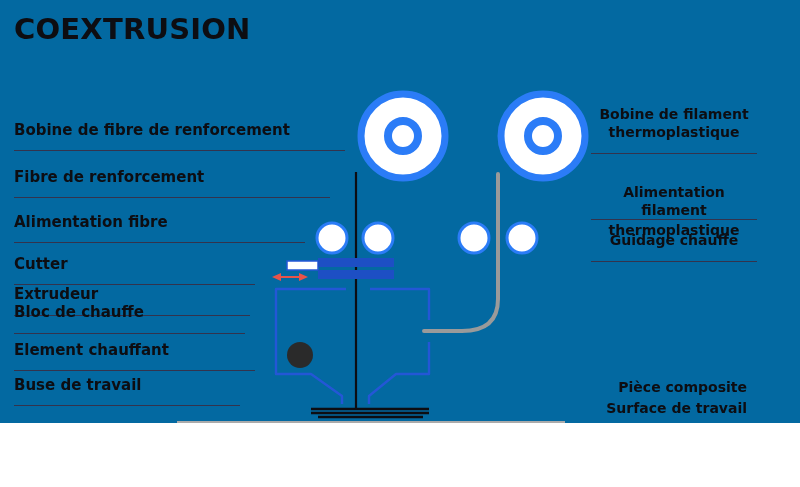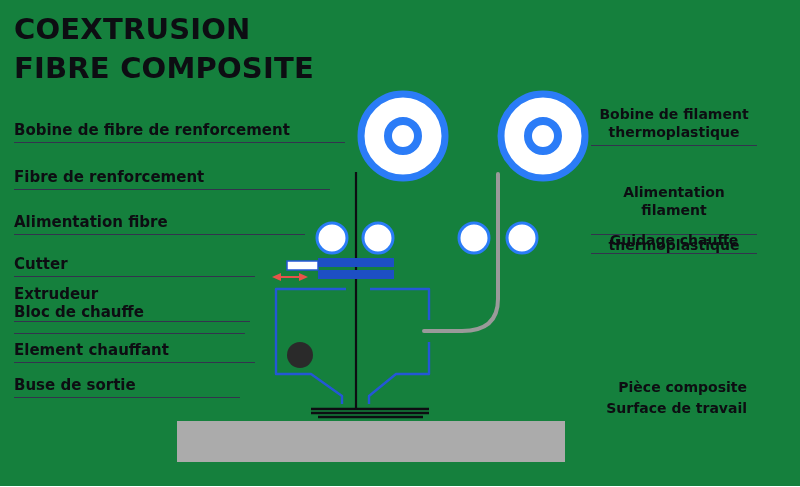--- a/index.html
+++ b/index.html
@@ -1,36 +1,36 @@
 <!DOCTYPE html>
 <html style="--spool-blue: #2b7cf7; --outline-blue: #2457d6; --cutter-blue: #1d4fc4; --filament-gray: #9a9a9a; --surface-gray: #ababab; --leader-line: #33334d; --ink: #0d0d12; --arrow-red: #e8534a;"><head>
 <meta charset="utf-8">
 <style>
   * { margin:0; padding:0; box-sizing:border-box; }
   html,body { background:#ffffff; }
   .canvas {
-    position:relative; width:800px; height:486px; background:#15803d;
+    position:relative; width:800px; height:423px; background:#0369a1;
     font-family:"DejaVu Sans","Liberation Sans",sans-serif;
     color:var(--ink,#0d0d12); overflow:hidden;
   }
   .title {
     position:absolute; left:14px; top:10px;
     font-size:29px; font-weight:800; line-height:1.33; letter-spacing:.2px;
   }
   .llabel {
     position:absolute; left:14px; font-size:15px; font-weight:700;
-    white-space:nowrap; padding-bottom:3px;
+    white-space:nowrap; padding-bottom:11px;
     border-bottom:1.6px solid var(--leader-line,#33334d);
   }
   .rlabel {
     position:absolute; left:591px; width:166px; font-size:14px; font-weight:700;
     text-align:center; line-height:1.3;
   }
-  .rlabel.underlined { border-bottom:1.6px solid var(--leader-line,#33334d); padding-bottom:4px; }
-  .rlabel .l1 { display:block; border-bottom:1.6px solid var(--leader-line,#33334d); padding-bottom:15px; margin-bottom:1px; }
+  .rlabel.underlined { border-bottom:1.6px solid var(--leader-line,#33334d); padding-bottom:12px; }
+  .rlabel .l1 { display:block; border-bottom:1.6px solid var(--leader-line,#33334d); padding-bottom:0; margin-bottom:1px; }
   .rlabel .l2 { display:block; }
   .plabel {
     position:absolute; left:597px; width:150px; font-size:14px; font-weight:700;
     text-align:right; white-space:nowrap;
   }
   svg.diagram { position:absolute; left:0; top:0; }
 </style>
 </head>
 <body>
 
@@ -72,31 +72,30 @@
     </g>
 
     <path d="M346,289 L276,289 L276,374 L311,374 L342,396 L342,404" fill="none" stroke="var(--outline-blue)" stroke-width="2.4" stroke-linejoin="round"></path>
     <path d="M370,289 L429,289 L429,320 M429,342 L429,374 L396,374 L369,396 L369,404" fill="none" stroke="var(--outline-blue)" stroke-width="2.4" stroke-linejoin="round"></path>
 
     <circle cx="300" cy="355" r="13" fill="#2a2a2a"></circle>
   </svg>
 
   <div class="title">
     <div>COEXTRUSION</div>
-    <div>FIBRE COMPOSITE</div>
   </div>
 
   <div class="llabel" style="top:121px;width:331px">Bobine de fibre de renforcement</div>
   <div class="llabel" style="top:168px;width:316px">Fibre de renforcement</div>
   <div class="llabel" style="top:255px;width:241px">Cutter</div>
   <div class="llabel" style="top:213px;width:291px">Alimentation fibre</div>
-  <div class="llabel" style="top:285px;width:236px;padding-bottom:18px">Extrudeur</div>
+  <div class="llabel" style="top:285px;width:236px;padding-bottom:12px">Extrudeur</div>
   <div class="llabel" style="top:303px;width:231px;padding-bottom:12px">Bloc de chauffe</div>
   <div class="llabel" style="top:341px;width:241px">Element chauffant</div>
-  <div class="llabel" style="top:376px;width:226px">Buse de sortie</div>
+  <div class="llabel" style="top:376px;width:226px">Buse de travail</div>
 
   <div class="rlabel underlined" style="top:105px">
     <span class="l2">Bobine de filament</span>
     <span class="l2">thermoplastique</span>
   </div>
 
   <div class="rlabel" style="top:183px">
     <span class="l1">Alimentation filament</span>
     <span class="l2">thermoplastique</span>
   </div>

